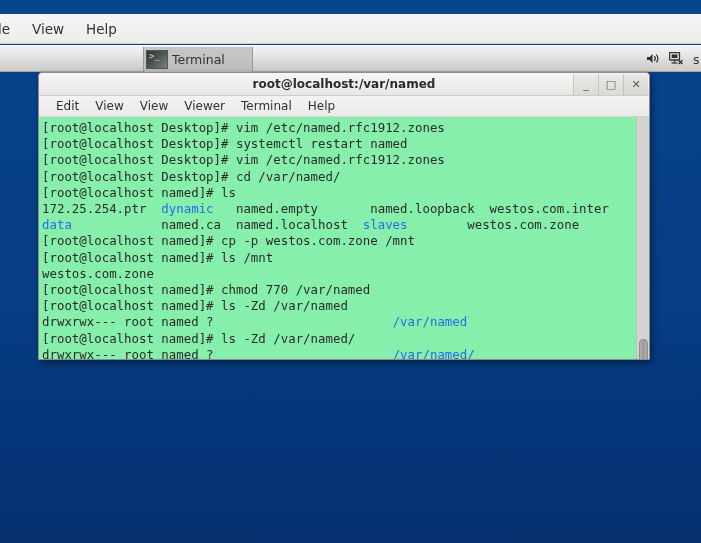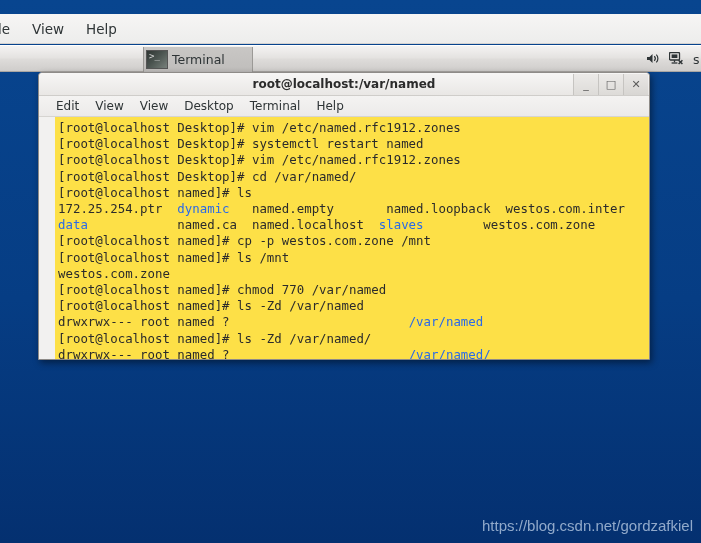--- a/index.html
+++ b/index.html
@@ -141,23 +141,22 @@
     padding-left: 9px;
   }
   .term-menu-item {
     font-size: 12px; color: #2e3436;
     padding: 2px 8px; white-space: nowrap; cursor: default;
   }
 
   .term-body {
     position: relative;
     width: 100%; height: 362px;
-    background: #fde047;
-    overflow: hidden;
-    margin-left: 16px;
+    background: #86efac;
+    overflow: hidden;
   }
   .term-screen {
     position: absolute; left: 3px; top: 3px;
     width: 592px;
     font-family: "DejaVu Sans Mono", monospace;
     font-size: 12.4px;
     line-height: 16.2px;
     color: #2b2b2b;
     white-space: pre;
   }
@@ -242,29 +241,28 @@
         <div class="win-btn">_</div>
         <div class="win-btn">□</div>
         <div class="win-btn close">✕</div>
       </div>
     </div>
 
     <div class="term-menubar" id="term-menu">
         <div class="term-menu-item">Edit</div>
         <div class="term-menu-item">View</div>
         <div class="term-menu-item">View</div>
-        <div class="term-menu-item">Desktop</div>
+        <div class="term-menu-item">Viewer</div>
         <div class="term-menu-item">Terminal</div>
         <div class="term-menu-item">Help</div>
       </div>
 
     <div class="term-body">
       <div class="term-screen" id="term-screen"><div><span>[root@localhost Desktop]# vim /etc/named.rfc1912.zones</span></div><div><span>[root@localhost Desktop]# systemctl restart named</span></div><div><span>[root@localhost Desktop]# vim /etc/named.rfc1912.zones</span></div><div><span>[root@localhost Desktop]# cd /var/named/</span></div><div><span>[root@localhost named]# ls</span></div><div><span>172.25.254.ptr  </span><span class="b">dynamic</span><span>   named.empty       named.loopback  westos.com.inter</span></div><div><span class="b">data</span><span>            named.ca  named.localhost  </span><span class="b">slaves</span><span>        westos.com.zone</span></div><div><span>[root@localhost named]# cp -p westos.com.zone /mnt</span></div><div><span>[root@localhost named]# ls /mnt</span></div><div><span>westos.com.zone</span></div><div><span>[root@localhost named]# chmod 770 /var/named</span></div><div><span>[root@localhost named]# ls -Zd /var/named</span></div><div><span>drwxrwx--- root named ?                        </span><span class="b">/var/named</span></div><div><span>[root@localhost named]# ls -Zd /var/named/</span></div><div><span>drwxrwx--- root named ?                        </span><span class="b">/var/named/</span></div><div><span>[root@localhost named]# </span><span class="cursor"></span></div></div>
       <div class="term-scrollbar">
         <div class="term-scroll-thumb"></div>
       </div>
     </div>
 
   </div>
 
-  <div class="watermark">https://blog.csdn.net/gordzafkiel</div>
 
 </div>
 
 </body></html>

